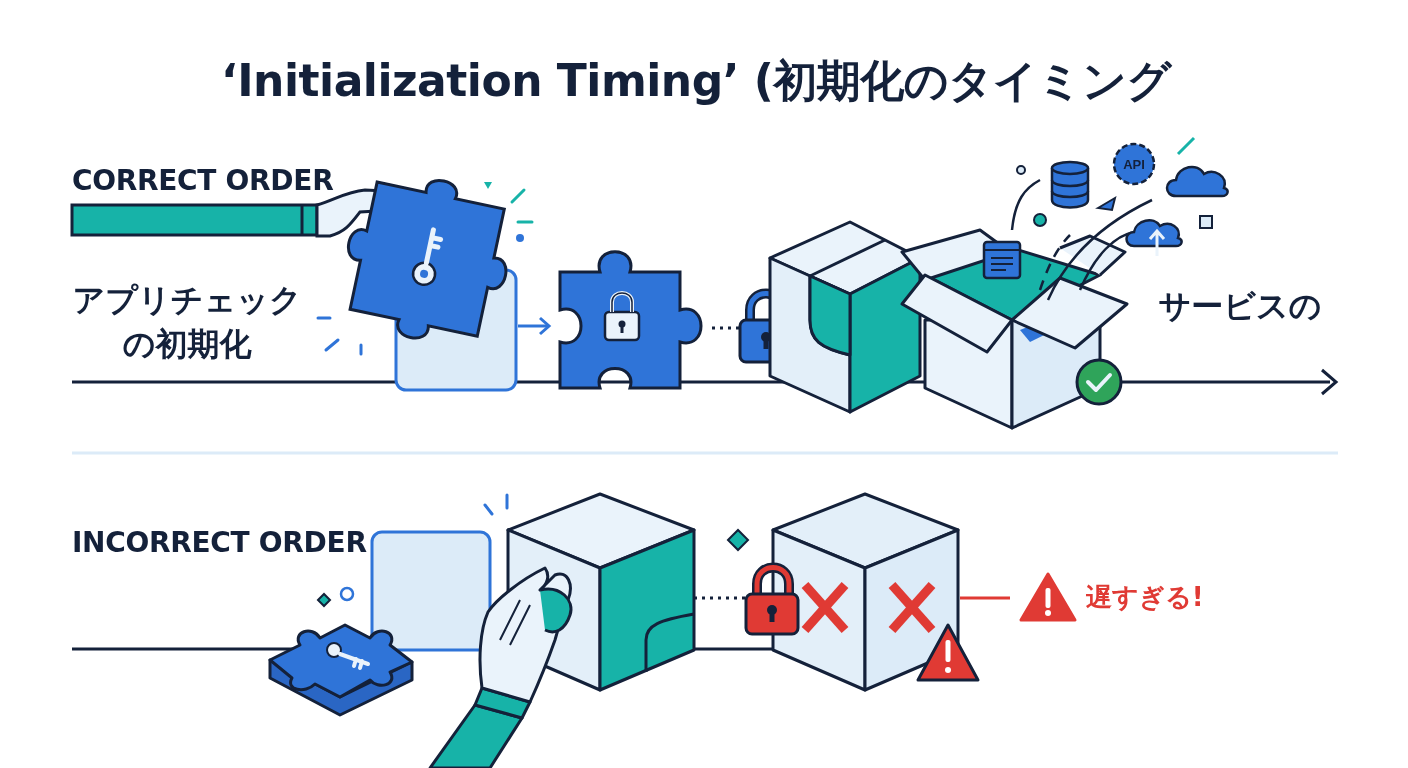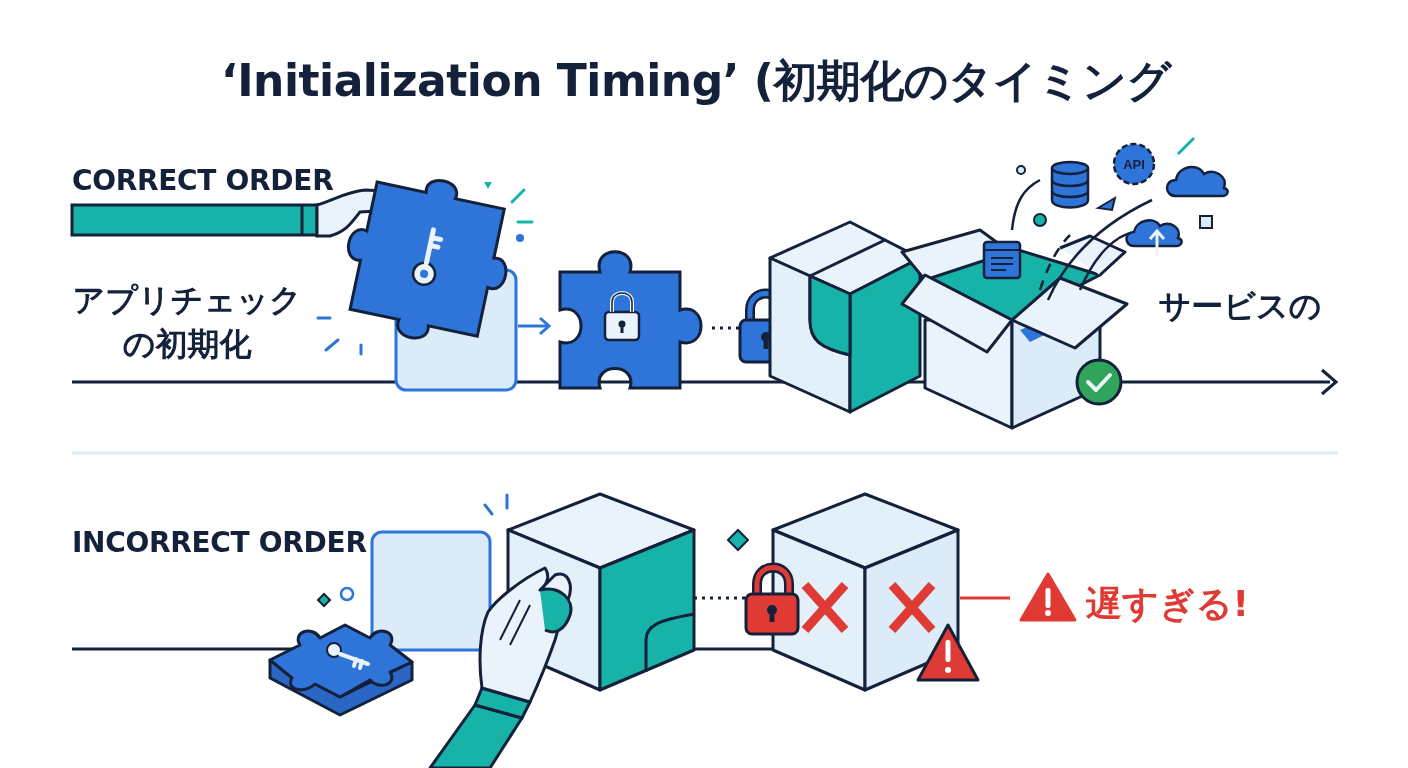--- a/index.html
+++ b/index.html
@@ -3,21 +3,21 @@
 <meta charset="utf-8">
 <style>
   html, body { margin: 0; padding: 0; background: #ffffff; }
   body { width: 1408px; height: 768px; position: relative; overflow: hidden;
          font-family: "DejaVu Sans", "Liberation Sans", sans-serif; color: #14213a; }
   .abs { position: absolute; }
   .title { left: 0; top: 52px; width: 1392px; text-align: center; font-size: 44px;
            font-weight: bold; color: #14213a; letter-spacing: -0.5px; }
   .section-label { font-size: 28px; font-weight: bold; color: #14213a; letter-spacing: -0.3px; }
   .jp-label { font-size: 32px; font-weight: bold; color: #14213a; text-align: center; line-height: 44px; }
-  .warn-text { font-size: 36px; font-weight: bold; color: #e03a34; }
+  .warn-text { font-size: 26px; font-weight: bold; color: #e03a34; }
   svg.canvas { position: absolute; left: 0; top: 0; }
 </style>
 </head>
 <body>
 
 <div class="abs title">‘Initialization Timing’ (初期化のタイミング</div>
 
 <div class="abs section-label" style="left:72px; top:164px;">CORRECT ORDER</div>
 <div class="abs section-label" style="left:72px; top:478px;margin-top:48px;">INCORRECT ORDER</div>
 

